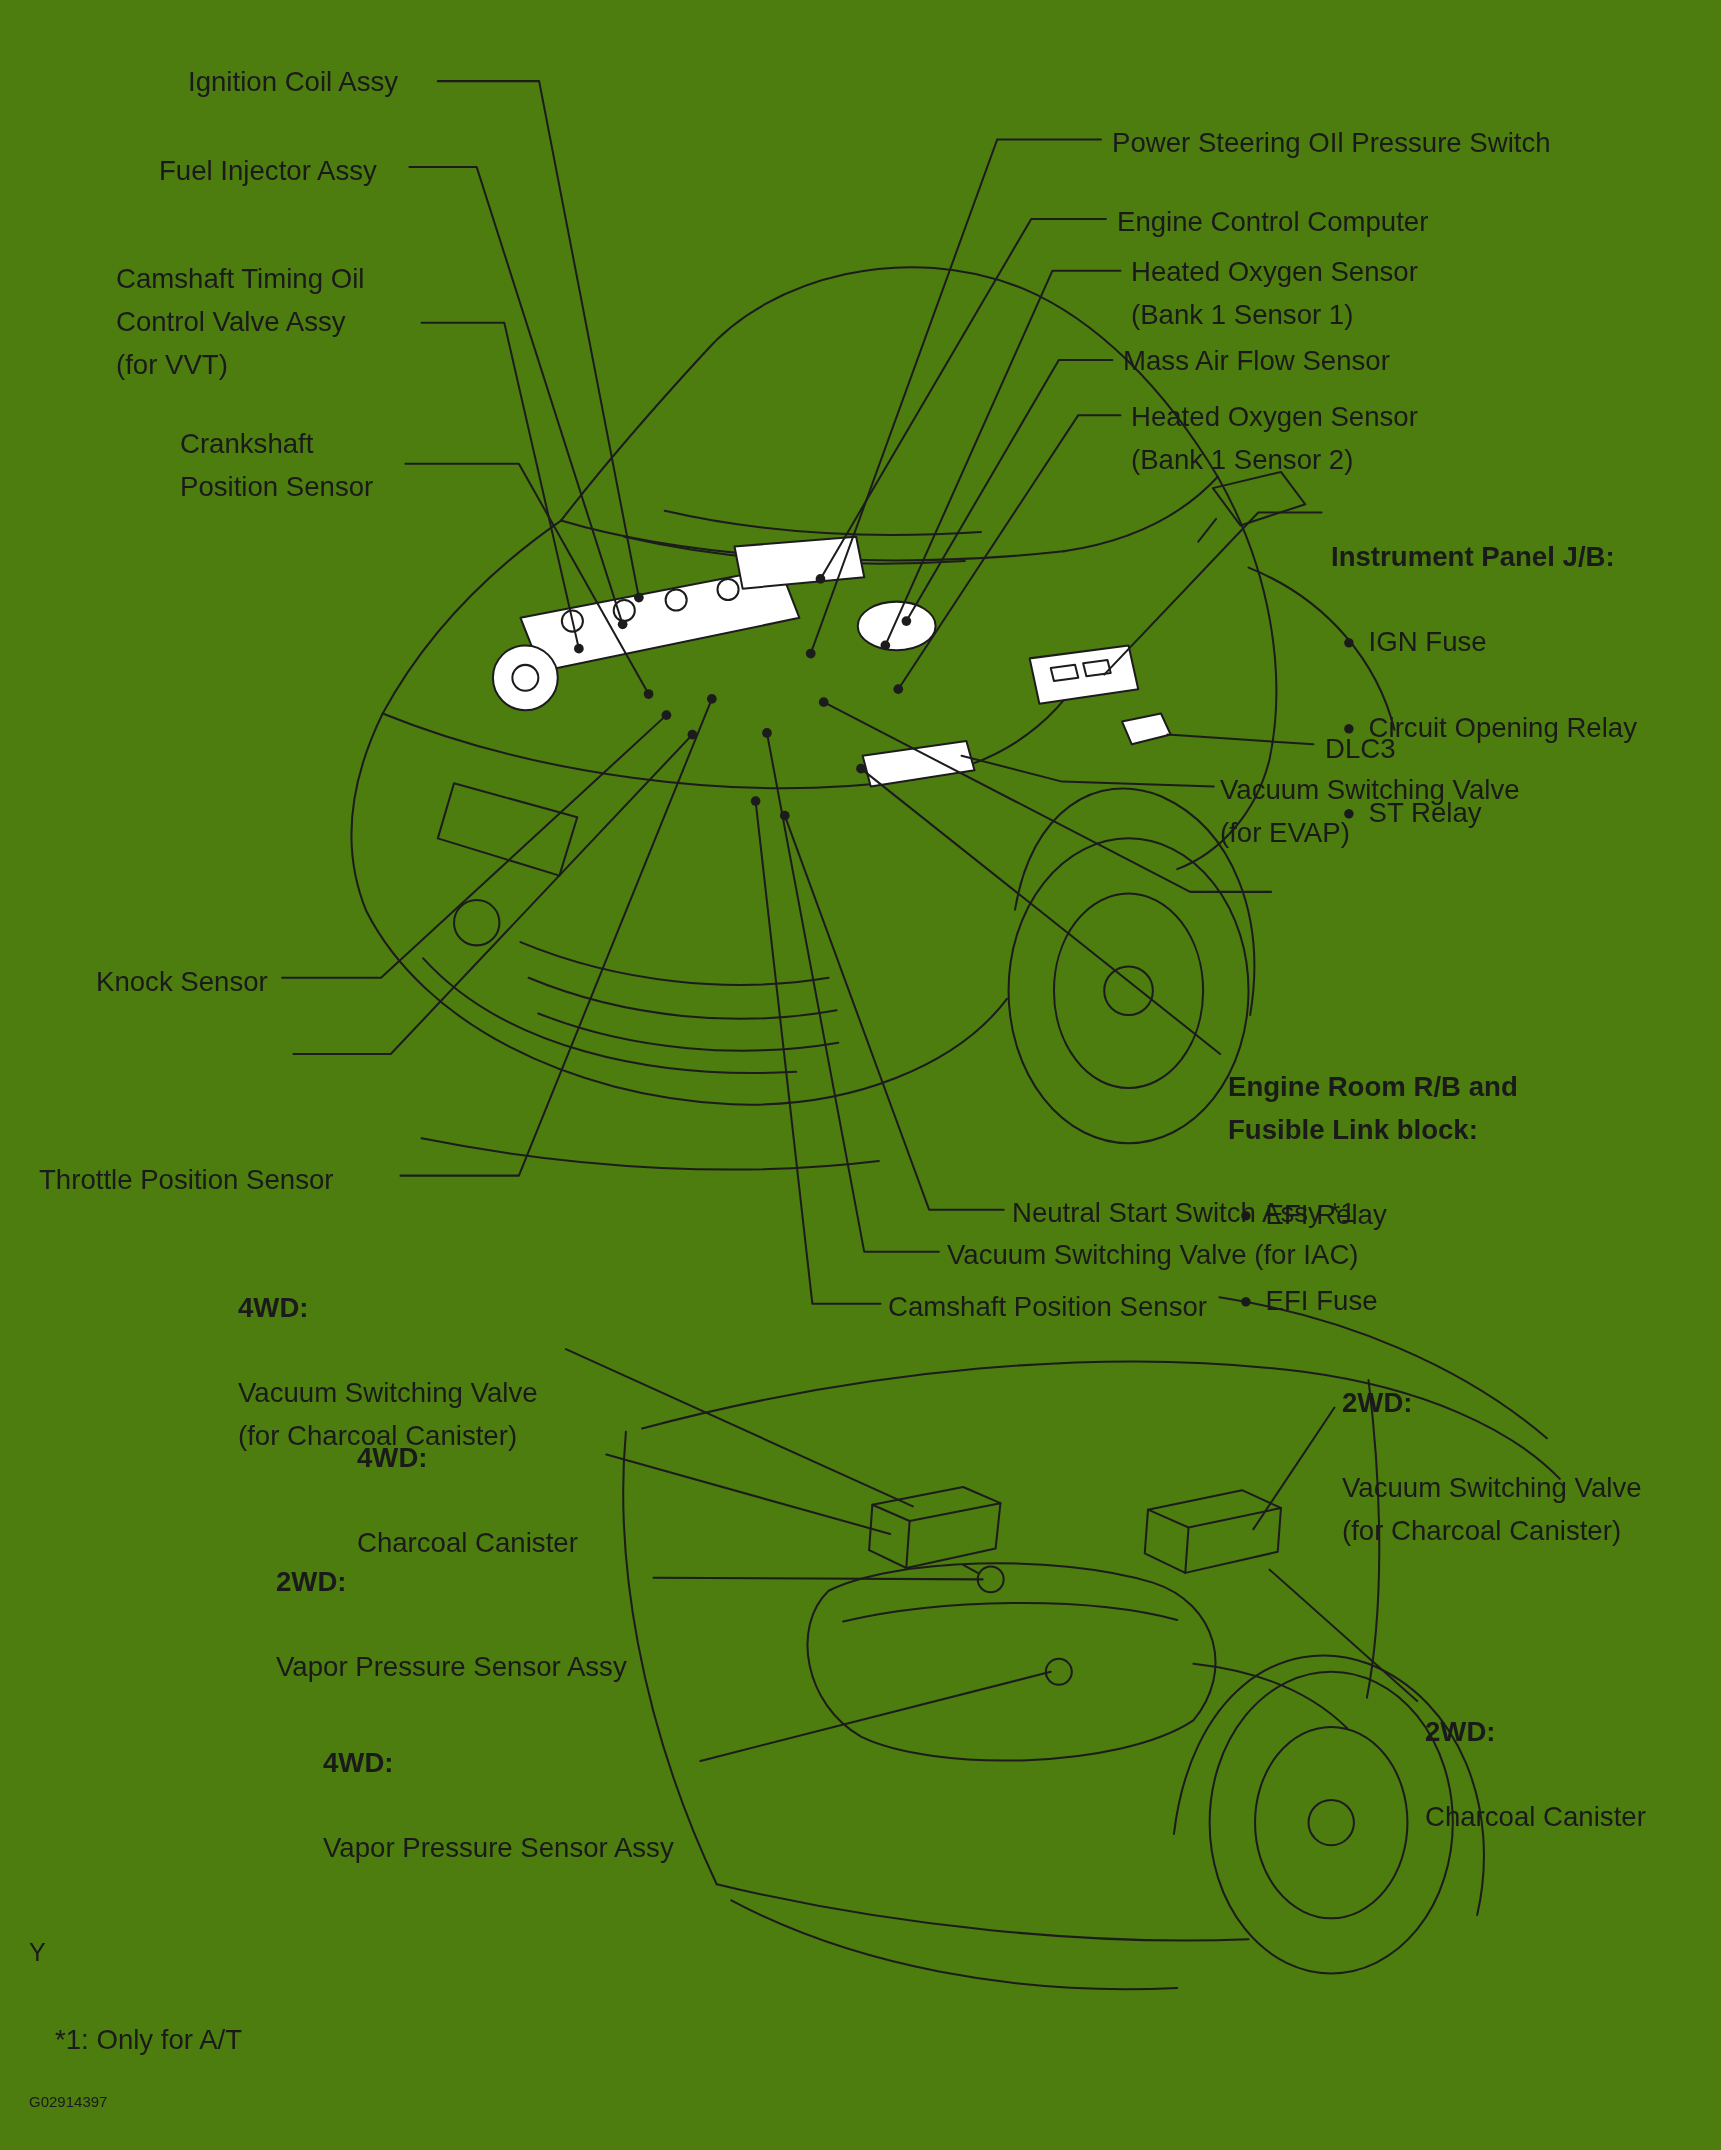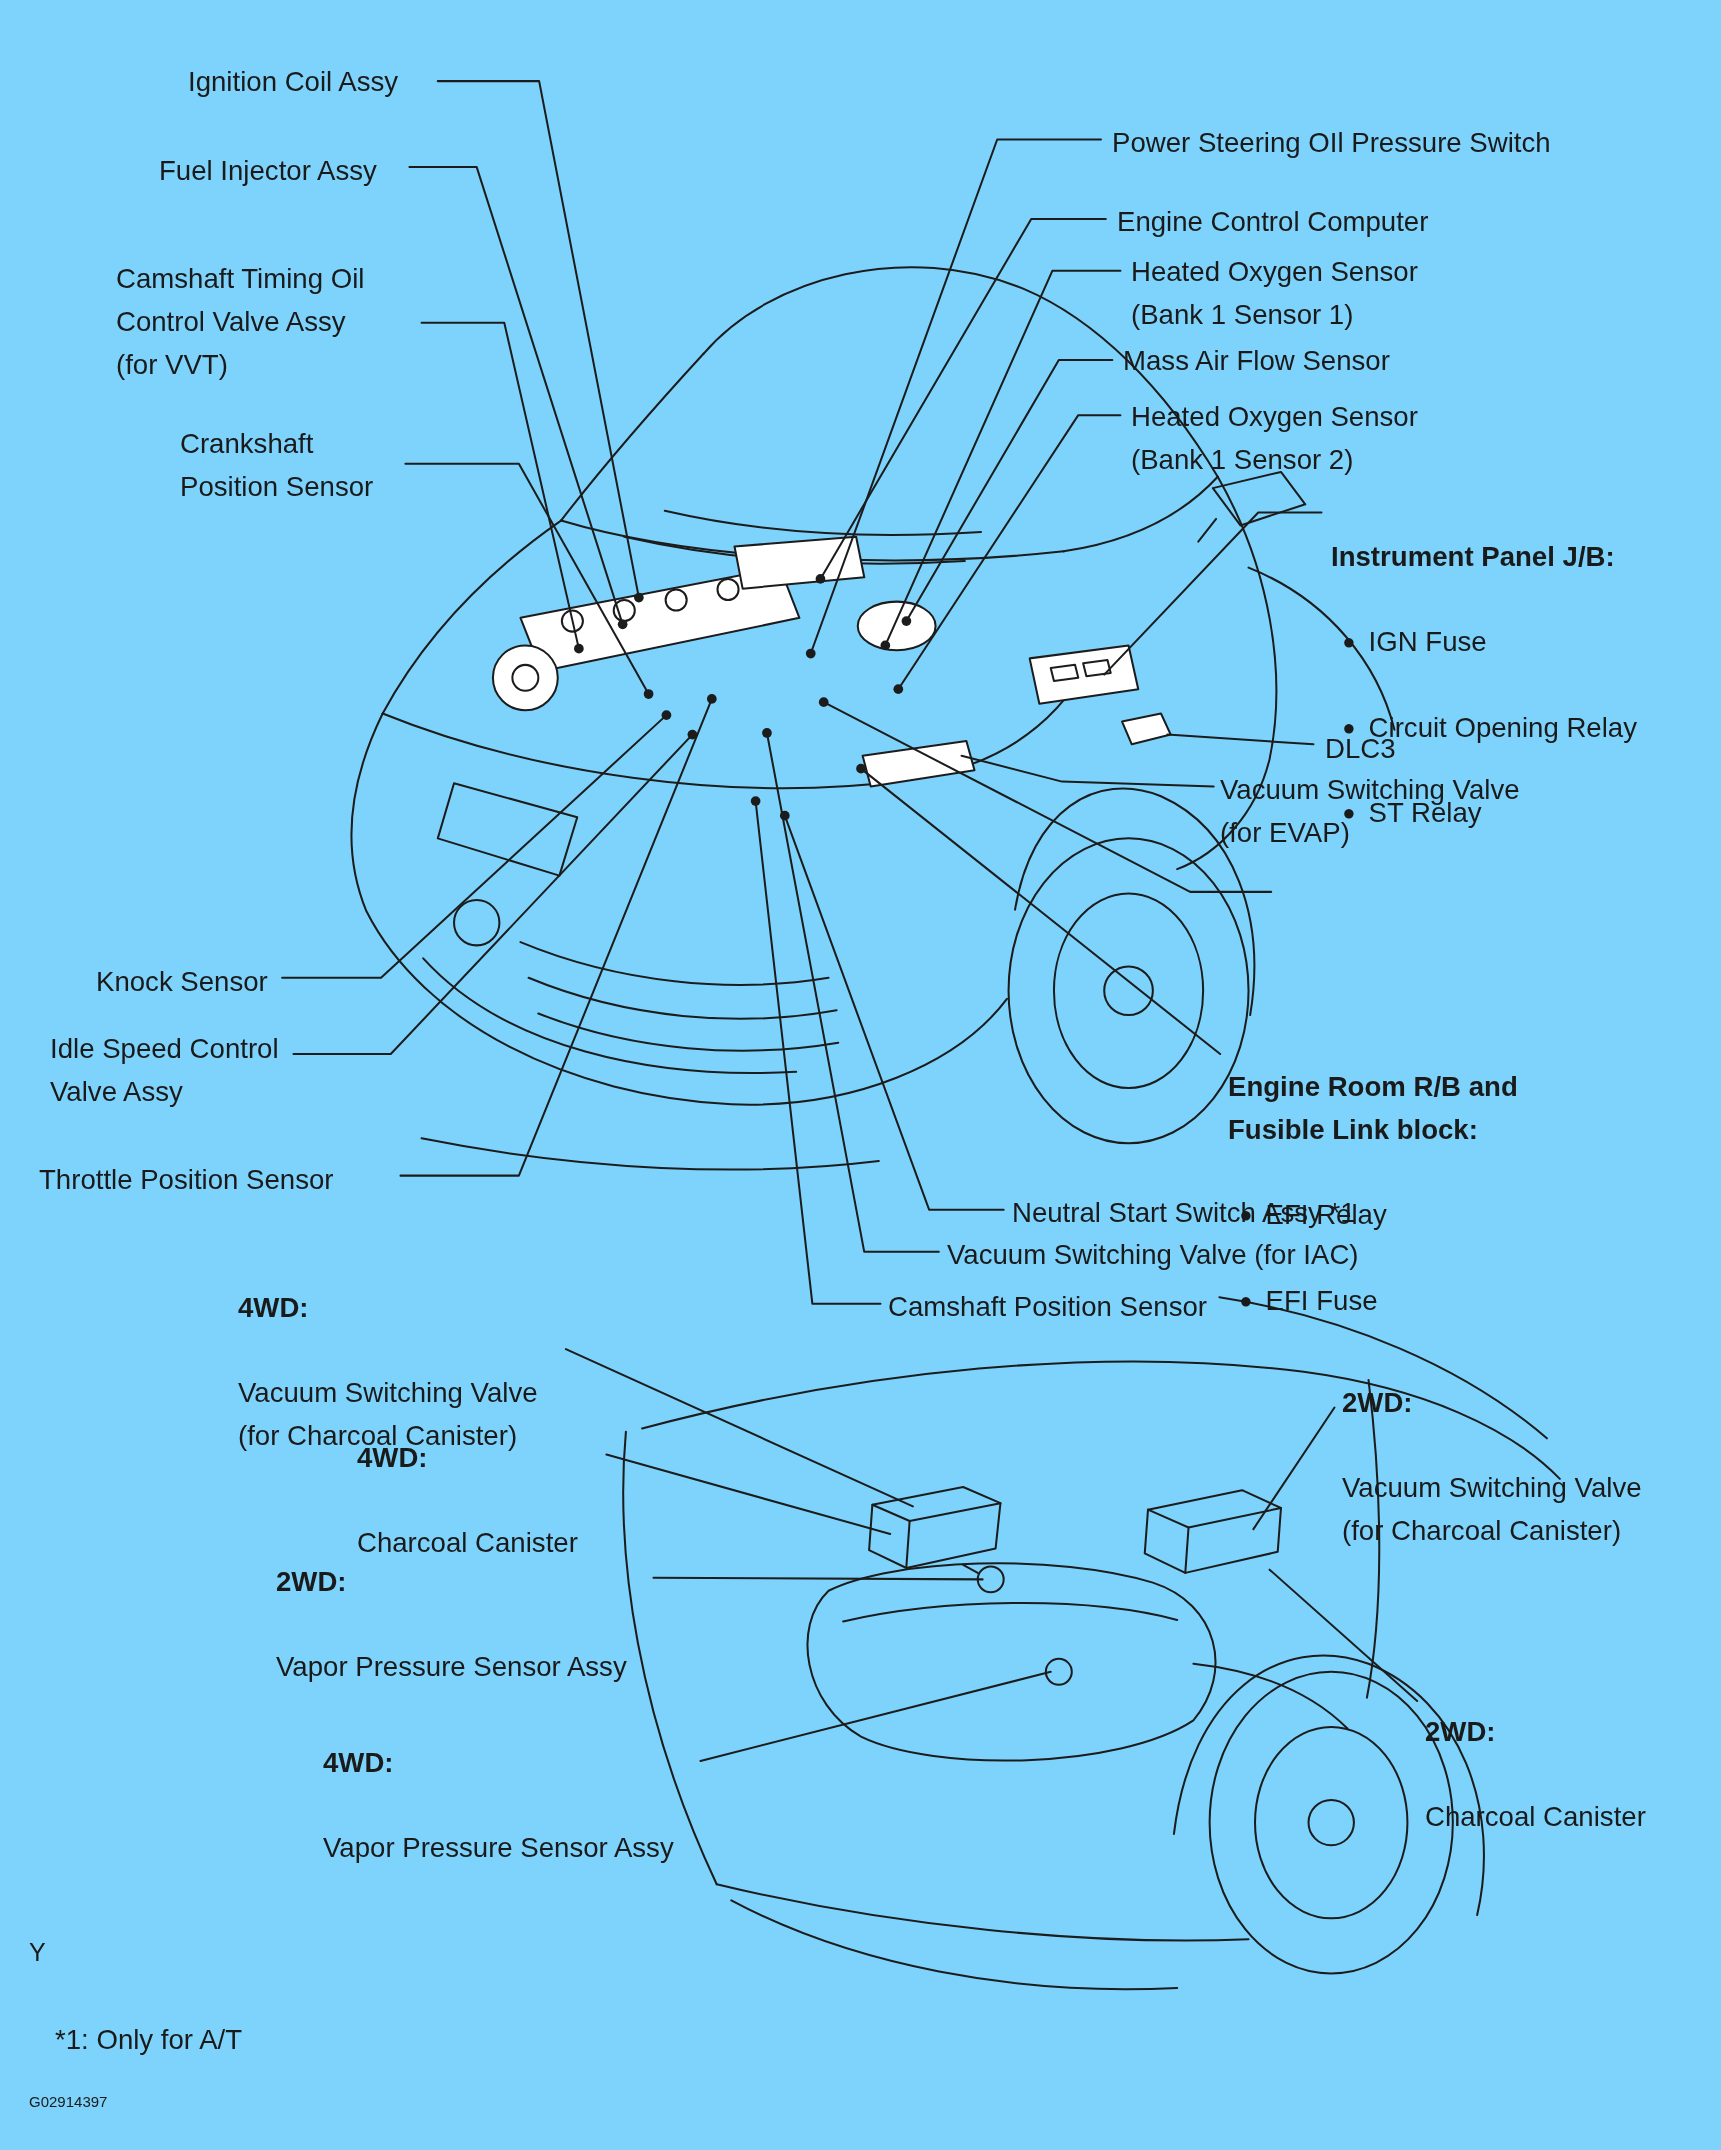--- a/index.html
+++ b/index.html
@@ -4,21 +4,21 @@
 <style>
   html, body {
     margin: 0;
     padding: 0;
     background: #ffffff;
   }
   #canvas {
     position: relative;
     width: 1722px;
     height: 2151px;
-    background: #7dd3fc;
+    background: #4d7c0f;
     font-family: "Liberation Sans", sans-serif;
     color: #1a1a1a;
     overflow: hidden;
   }
   svg.art {
     position: absolute;
     left: 0; top: 0;
     width: 1722px;
     height: 2151px;
   }
@@ -210,22 +210,20 @@
     <div class="bullet-row">
       <span class="bullet">●</span>
       <span>ST Relay</span>
     </div>
   </div>
 
   <div class="label" style="left:1325px; top:728px;">DLC3</div>
   <div class="label" style="left:1220px; top:769px;">Vacuum Switching Valve
 (for EVAP)</div>
   <div class="label" style="left:96px; top:961px;">Knock Sensor</div>
-  <div class="label" style="left:50px; top:1028px;">Idle Speed Control
-Valve Assy</div>
   <div class="label" style="left:39px; top:1159px;">Throttle Position Sensor</div>
 
   <div class="label" style="left:1228px; top:1023px;">
     <div class="bold">Engine Room R/B and
 Fusible Link block:</div>
     <div class="bullet-row">
       <span class="bullet">●</span>
       <span>EFI Relay</span>
     </div>
     <div class="bullet-row">

